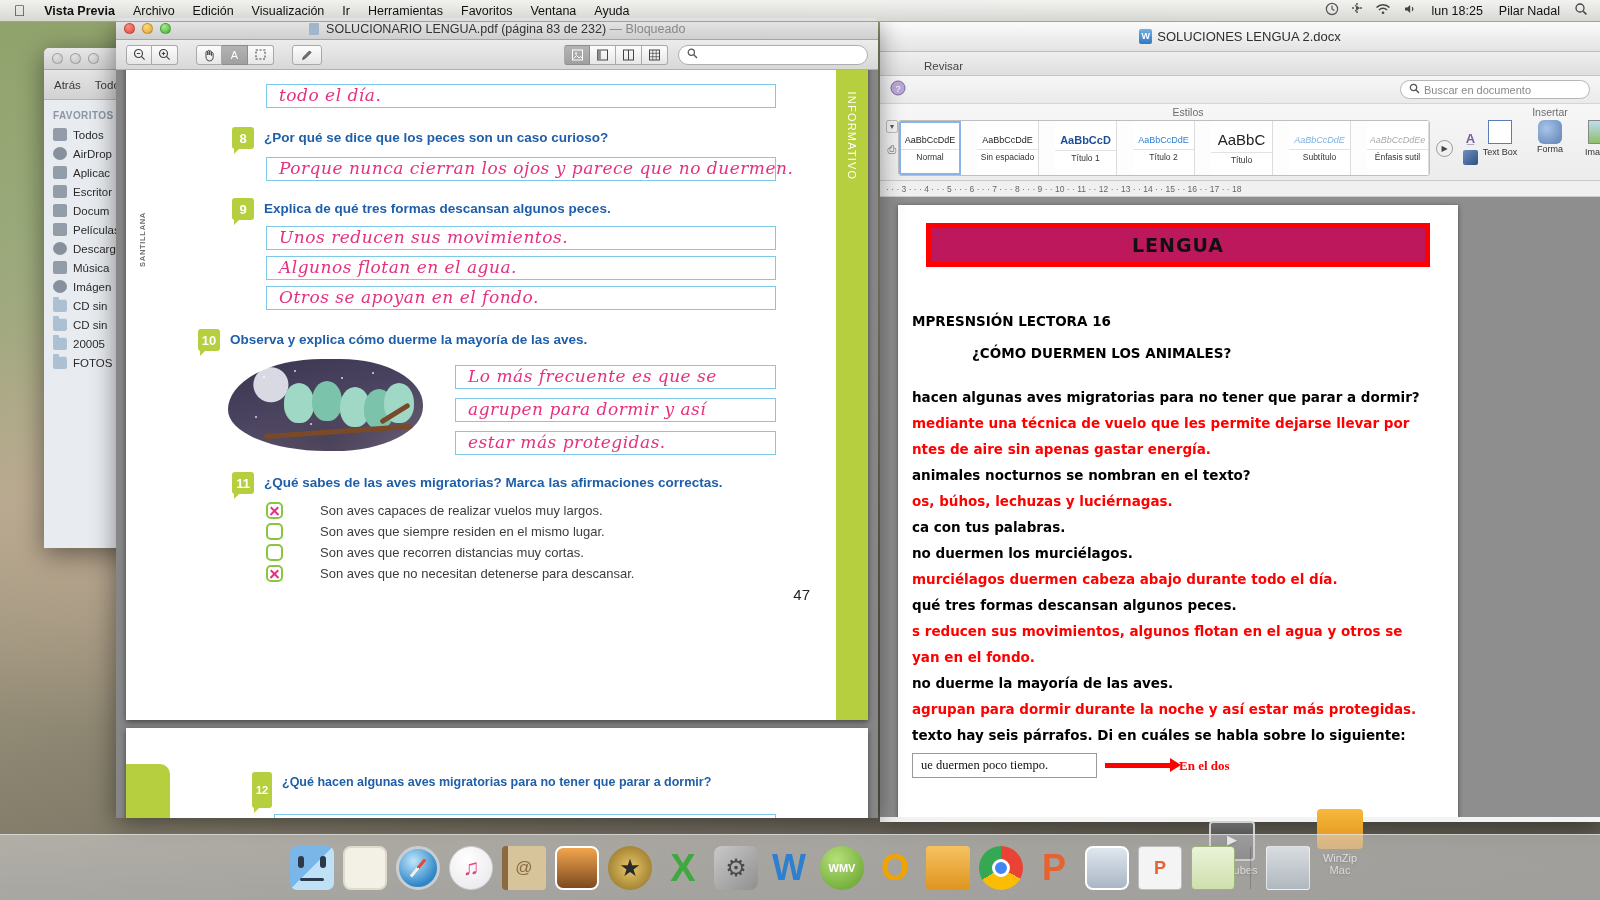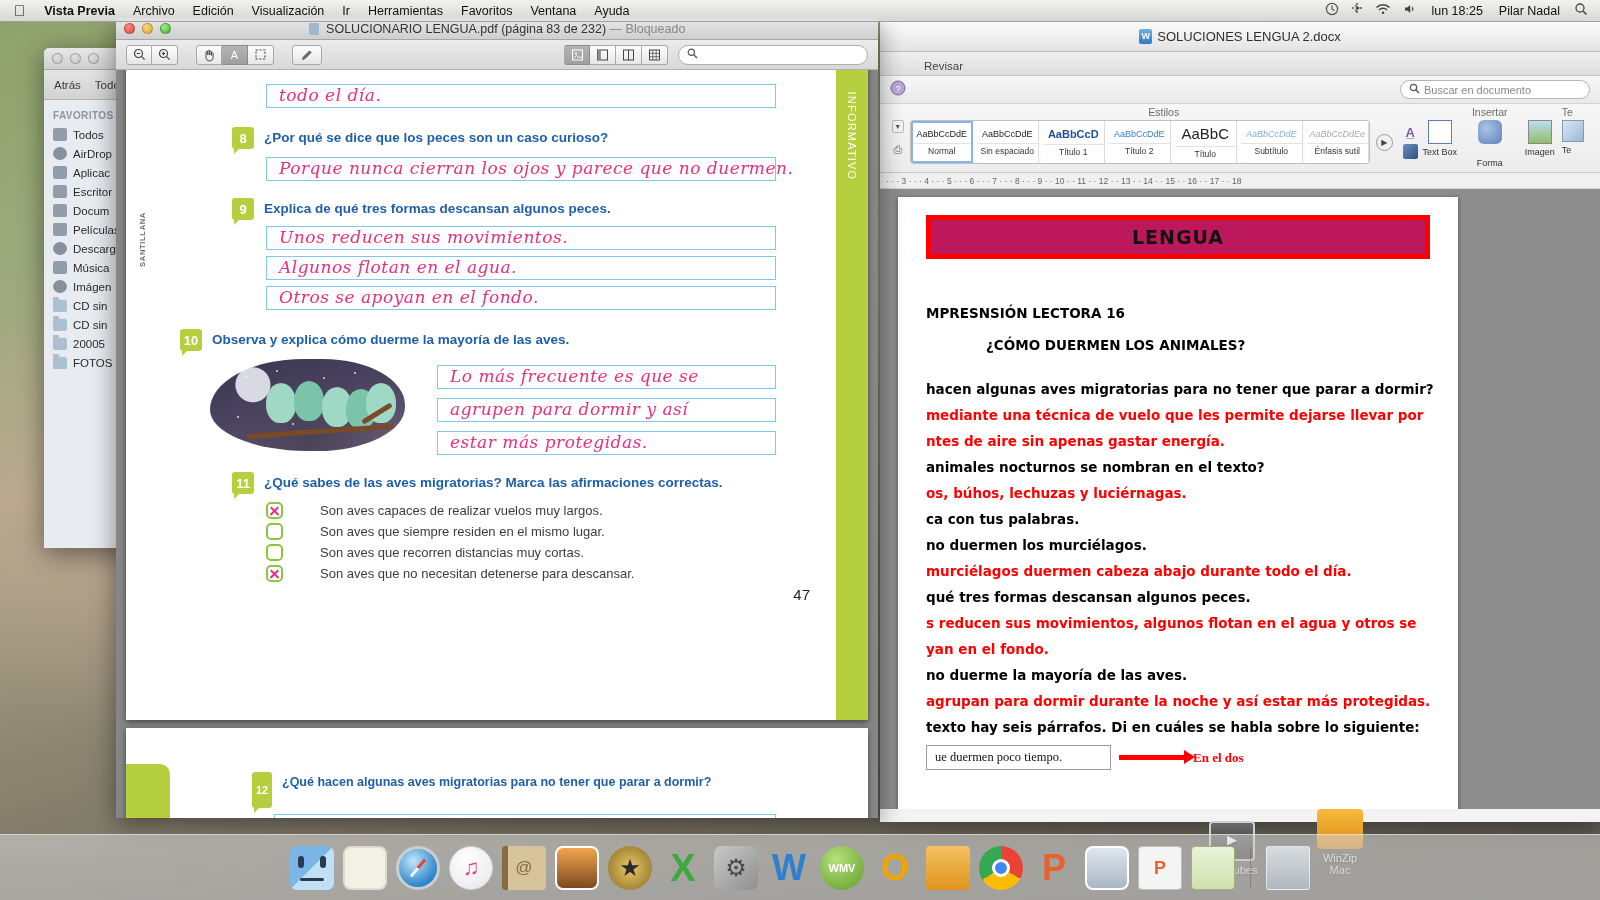--- a/index.html
+++ b/index.html
@@ -108,22 +108,22 @@
   }
   #word .searchbox{
     width:190px;height:19px;background:#fff;border:1px solid #b6b6b6;border-radius:10px;
     display:flex;align-items:center;gap:4px;padding:0 8px;font-size:11px;color:#8a8a8a;
   }
   #word .ribbon{
     background:linear-gradient(to bottom,#f7f7f7,#ececec);
     border-bottom:1px solid #c9c9c9; padding:2px 0 4px 0; position:relative;
   }
   #word .styles-gallery{
-    display:flex;align-items:stretch;gap:4px;border:1px solid #bfbfbf;background:#fdfdfd;
-    border-radius:3px;overflow:hidden;height:44px;
+    display:flex;align-items:stretch;gap:16px;border:1px solid #bfbfbf;background:#fdfdfd;
+    border-radius:3px;overflow:hidden;height:56px;
   }
   #word .sty{
     width:62px;display:flex;flex-direction:column;align-items:center;justify-content:center;
     border-right:1px solid #dcdcdc;background:#fff;
   }
   #word .sty.sel{border:2px solid #8ab4e8;background:#fff;}
   #word .sty .prev{font-size:9px;color:#222;white-space:nowrap;overflow:hidden;}
   #word .sty .nm{font-size:8.5px;color:#333;margin-top:4px;border-top:1px solid #e2e2e2;width:100%;text-align:center;padding-top:2px;}
   #word .ins-item{display:flex;flex-direction:column;align-items:center;width:44px;font-size:9px;color:#333;}
   #word .ruler{
@@ -135,21 +135,21 @@
     position:absolute;left:18px;top:8px;width:560px;height:700px;background:#fff;
     box-shadow:0 1px 5px rgba(0,0,0,.45);
   }
   .lengua-box{
     border:5px solid #ff0000;background:#be185d;margin:18px 28px 0 28px;height:44px;
     display:flex;align-items:center;justify-content:center;
   }
   .lengua-box span{font-family:"DejaVu Sans",sans-serif;font-weight:bold;font-size:19px;letter-spacing:1px;color:#111;}
   .wdoc-line{font-family:"DejaVu Sans",sans-serif;font-weight:bold;font-size:13.5px;color:#000;margin:0 0 10px 0;white-space:nowrap;}
   .wdoc-line.red{color:#ff0000;}
-  .wdoc-body{padding:22px 0 0 28px;}
+  .wdoc-body{padding:22px 0 0 14px;}
   .para-box{
     display:inline-block;border:1px solid #9a9a9a;padding:4px 8px;font-size:12.5px;
     font-family:"Liberation Serif",serif;color:#111;background:#fff;min-width:185px;
   }
   .arrow-row{display:flex;align-items:center;gap:0;margin-top:10px;}
   .red-arrow{position:relative;width:66px;height:5px;background:#ff0000;margin:0 8px;}
   .red-arrow:after{content:"";position:absolute;right:-10px;top:-5px;border-left:11px solid #ff0000;border-top:7px solid transparent;border-bottom:7px solid transparent;}
   .en-el-dos{color:#ff0000;font-weight:bold;font-size:13px;font-family:"Liberation Serif",serif;}
 
   
@@ -459,21 +459,21 @@
       </div>
       <div style="width:160px;">
         <div style="text-align:center;font-size:10.5px;color:#6d6d6d;margin-bottom:2px;">Insertar</div>
         <div style="display:flex;justify-content:center;gap:6px;">
           <div class="ins-item">
             <span style="width:24px;height:24px;border:1px solid #5b7fb5;background:#fff;display:inline-block;"></span>
             <span style="margin-top:3px;">Text Box</span>
           </div>
           <div class="ins-item">
             <span style="width:24px;height:24px;background:radial-gradient(circle at 35% 35%,#a9c4e8,#5d82b5);border-radius:6px;display:inline-block;"></span>
-            <span style="margin-top:14px;">Forma</span>
+            <span style="margin-top:0;">Forma</span>
           </div>
           <div class="ins-item">
             <span style="width:24px;height:24px;background:linear-gradient(to bottom,#bcdcf2,#8fbf6a);border:1px solid #888;display:inline-block;"></span>
             <span style="margin-top:3px;">Imagen</span>
           </div>
         </div>
       </div>
       <div style="width:38px;overflow:hidden;">
         <div style="text-align:left;font-size:10.5px;color:#6d6d6d;margin-bottom:2px;">Te</div>
         <div class="ins-item" style="align-items:flex-start;">
@@ -644,21 +644,21 @@
             </div>
           <div class="writeline">
               <span class="hand">Algunos flotan en el agua.</span>
             </div>
           <div class="writeline">
               <span class="hand">Otros se apoyan en el fondo.</span>
             </div>
         </div>
       </div>
 
-      <div style="padding:16px 92px 0 54px;">
+      <div style="padding:16px 92px 0 72px;">
         <div class="qrow">
           <div class="qnum">10</div>
           <div class="qtext">Observa y explica cómo duerme la mayoría de las aves.</div>
         </div>
         <div style="display:flex;gap:32px;padding-left:30px;margin-top:8px;align-items:flex-start;">
           <div class="birdpic">
             <span class="star" style="left:18%;top:18%"></span>
               <span class="star" style="left:34%;top:12%"></span>
             <span class="star" style="left:58%;top:20%"></span>
               <span class="star" style="left:74%;top:14%"></span>

